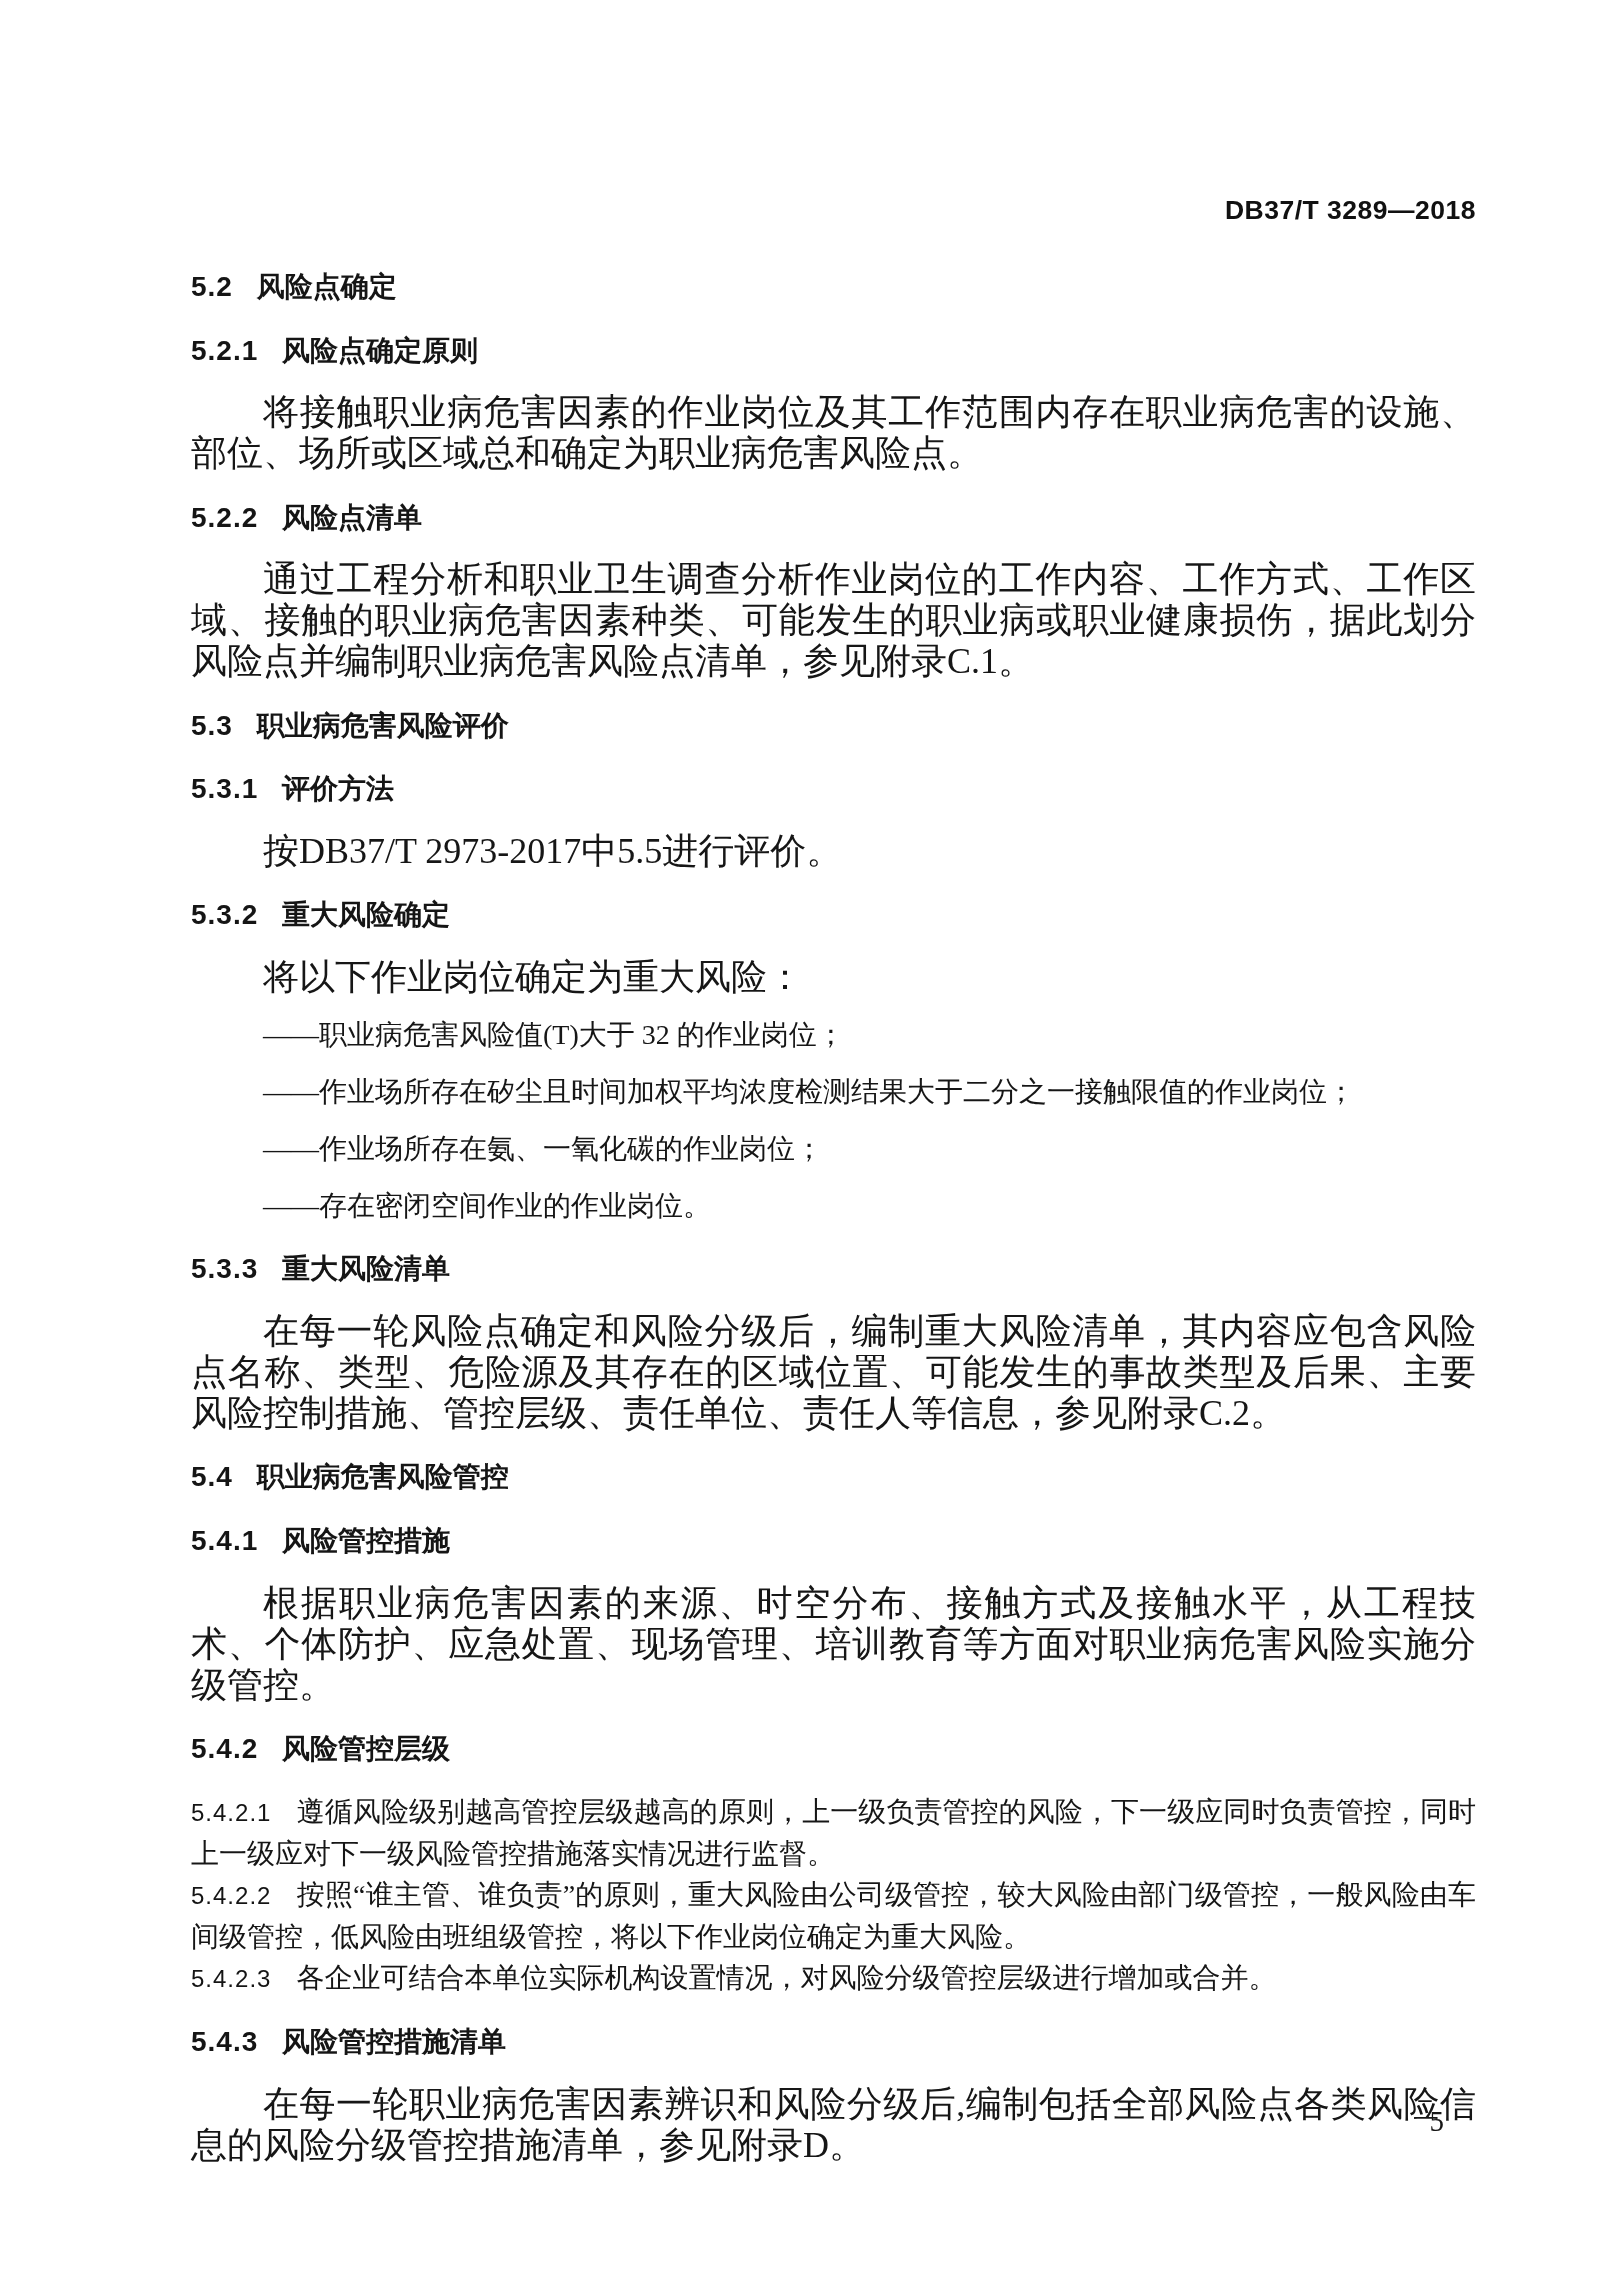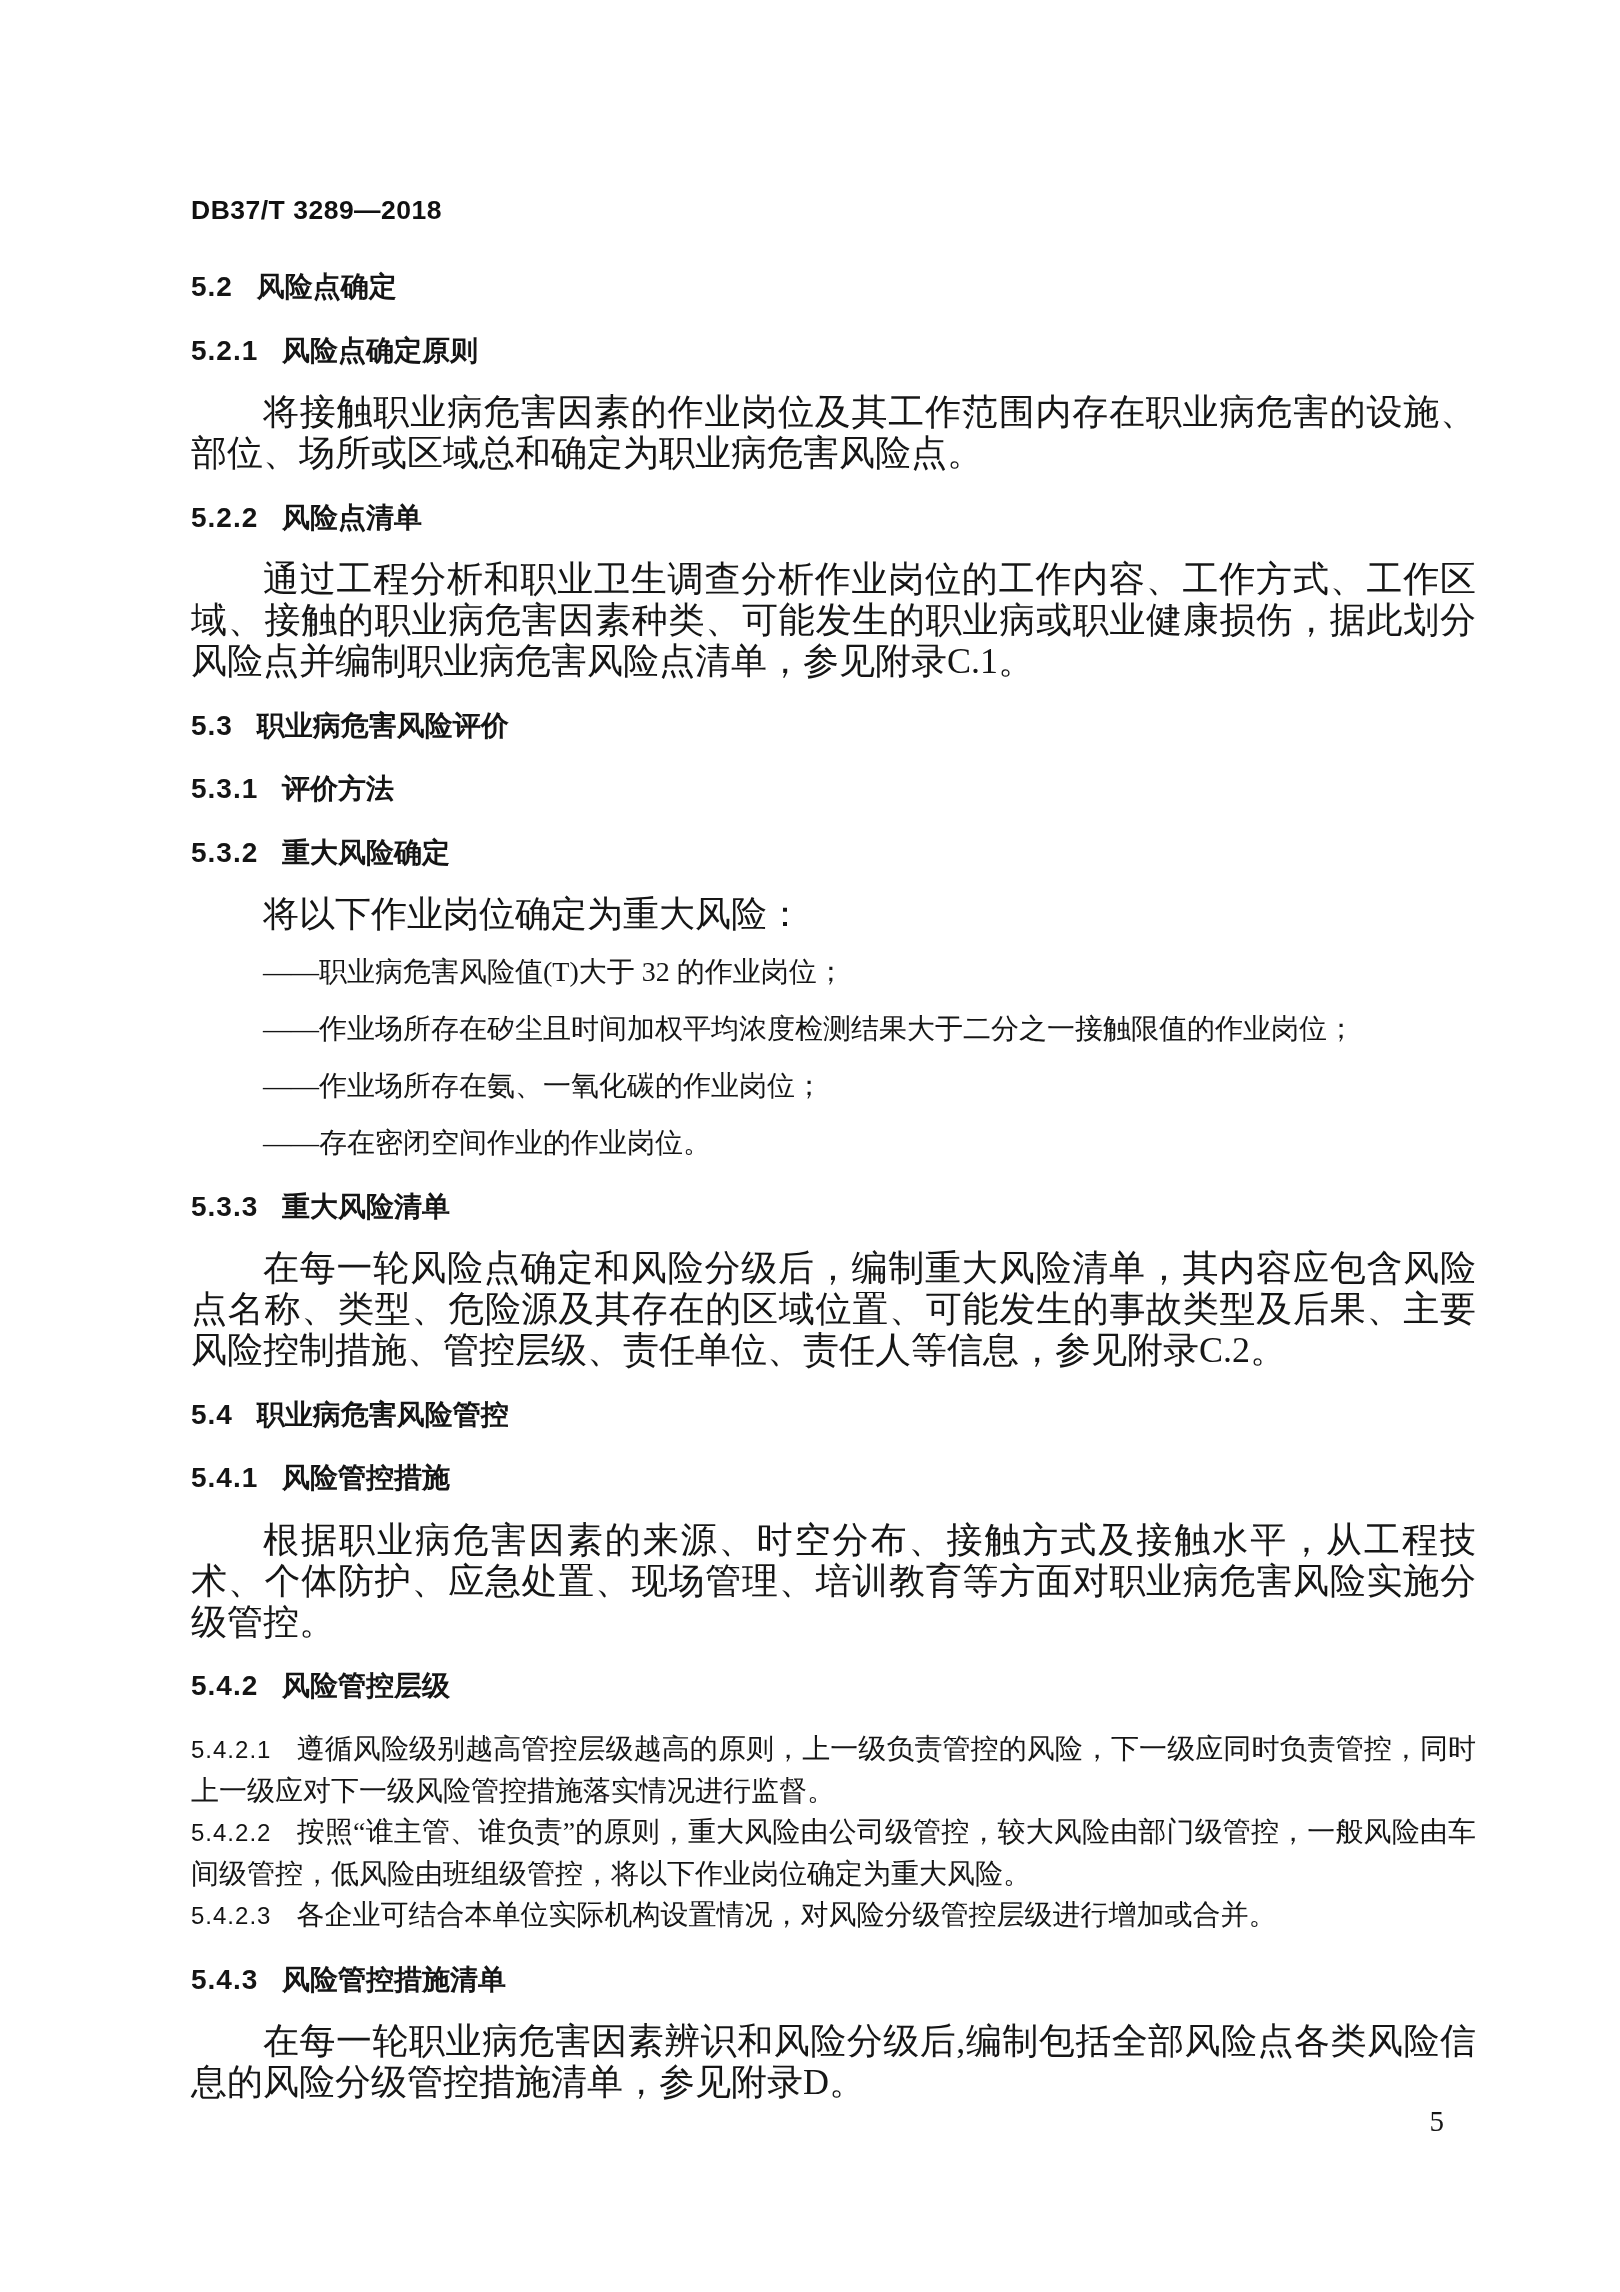--- a/index.html
+++ b/index.html
@@ -14,21 +14,21 @@
   }
   .page {
     box-sizing: border-box;
     width: 1620px;
     height: 2293px;
     padding: 196px 144px 0 191px;
     position: relative;
   }
   
   .doc-header {
-    text-align: left;
+    text-align: right;
     font-family: "Liberation Sans", "DejaVu Sans", sans-serif;
     font-weight: 600;
     font-size: 26.5px;
     line-height: 29px;
     letter-spacing: 0.5px;
     color: #111;
   }
   
   .sec-h {
     font-family: "Liberation Sans", "DejaVu Sans", sans-serif;
@@ -113,20 +113,21 @@
     <p class="para indent">通过工程分析和职业卫生调查分析作业岗位的工作内容、工作方式、工作区域、接触的职业病危害因素种类、可能发生的职业病或职业健康损伤，据此划分风险点并编制职业病危害风险点清单，参见附录C.1。</p>
 
     <div class="sec-h">
       <span class="sec-num">5.3</span><span>职业病危害风险评价</span>
     </div>
 
     <div class="sec-h">
       <span class="sec-num">5.3.1</span><span>评价方法</span>
     </div>
 
+    <p class="para indent">按DB37/T 2973-2017中5.5进行评价。</p>
 
     <div class="sec-h">
       <span class="sec-num">5.3.2</span><span>重大风险确定</span>
     </div>
 
     <p class="para indent">将以下作业岗位确定为重大风险：</p>
     <p class="dash-line">——职业病危害风险值(T)大于 32 的作业岗位；</p>
     <p class="dash-line">——作业场所存在矽尘且时间加权平均浓度检测结果大于二分之一接触限值的作业岗位；</p>
     <p class="dash-line">——作业场所存在氨、一氧化碳的作业岗位；</p>
     <p class="dash-line">——存在密闭空间作业的作业岗位。</p>

